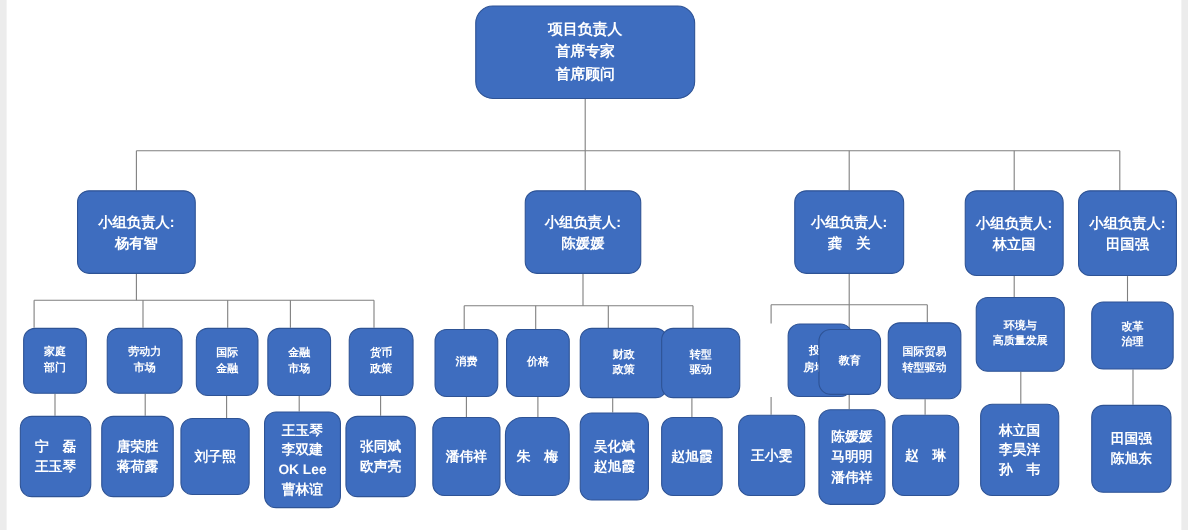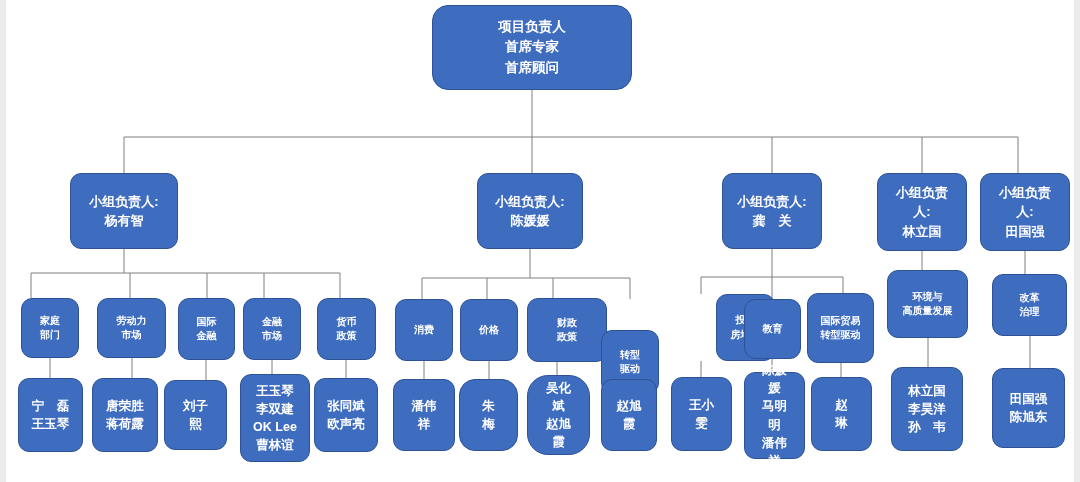--- a/index.html
+++ b/index.html
@@ -31,21 +31,21 @@
     align-items: center;
     justify-content: center;
     text-align: center;
     background: var(--box-fill, #3E6DBF);
     border: 1.5px solid var(--box-border, #2E5395);
     border-radius: 11px;
     color: var(--box-text, #ffffff);
     font-weight: bold;
     white-space: pre-line;
     line-height: 1.5;
-    padding: 2px 12px;
+    padding: 2px 2px;
   }
   .root   { border-radius: 16px; font-size: 13.5px; }
   .leader { font-size: 13px; }
   .topic  { font-size: 10px; line-height: 1.45; }
   .member { font-size: 12.5px; line-height: 1.45; }
   .edge-strip {
     position: absolute;
     top: 0;
     width: 6px;
     height: 482px;
@@ -145,26 +145,26 @@
 李双建
 OK Lee
 曹林谊</div>
   <div class="box member" style="left:314px; top:378px; width:64px; height:74px;">张同斌
 欧声亮</div>
 
   <div class="box topic" style="left:395px; top:299px; width:58px; height:62px;">消费</div>
   <div class="box topic" style="left:460px; top:299px; width:58px; height:62px;">价格</div>
   <div class="box topic" style="left:527px; top:298px; width:80px; height:64px;">财政
 政策</div>
-  <div class="box topic" style="left:601px; top:298px; width:58px; height:64px;margin-top:32px;">转型
+  <div class="box topic" style="left:601px; top:298px; width:72px; height:64px;">转型
 驱动</div>
 
   <div class="box member" style="left:393px; top:379px; width:62px; height:72px;">潘伟祥</div>
   <div class="box member" style="left:459px; top:379px; width:59px; height:72px;border-radius:16px;">朱　梅</div>
-  <div class="box member" style="left:527px; top:375px; width:63px; height:80px;border-radius:21px;">吴化斌
+  <div class="box member" style="left:527px; top:375px; width:63px; height:80px;">吴化斌
 赵旭霞</div>
   <div class="box member" style="left:601px; top:379px; width:56px; height:72px;">赵旭霞</div>
 
   <div class="box topic" style="left:672px; top:294px; width:59px; height:67px;margin-left:44px;">投资
 房地产</div>
   <div class="box topic" style="left:744px; top:299px; width:57px; height:60px;">教育</div>
   <div class="box topic" style="left:807px; top:293px; width:67px; height:70px;">国际贸易
 转型驱动</div>
 
   <div class="box member" style="left:671px; top:377px; width:61px; height:74px;">王小雯</div>

